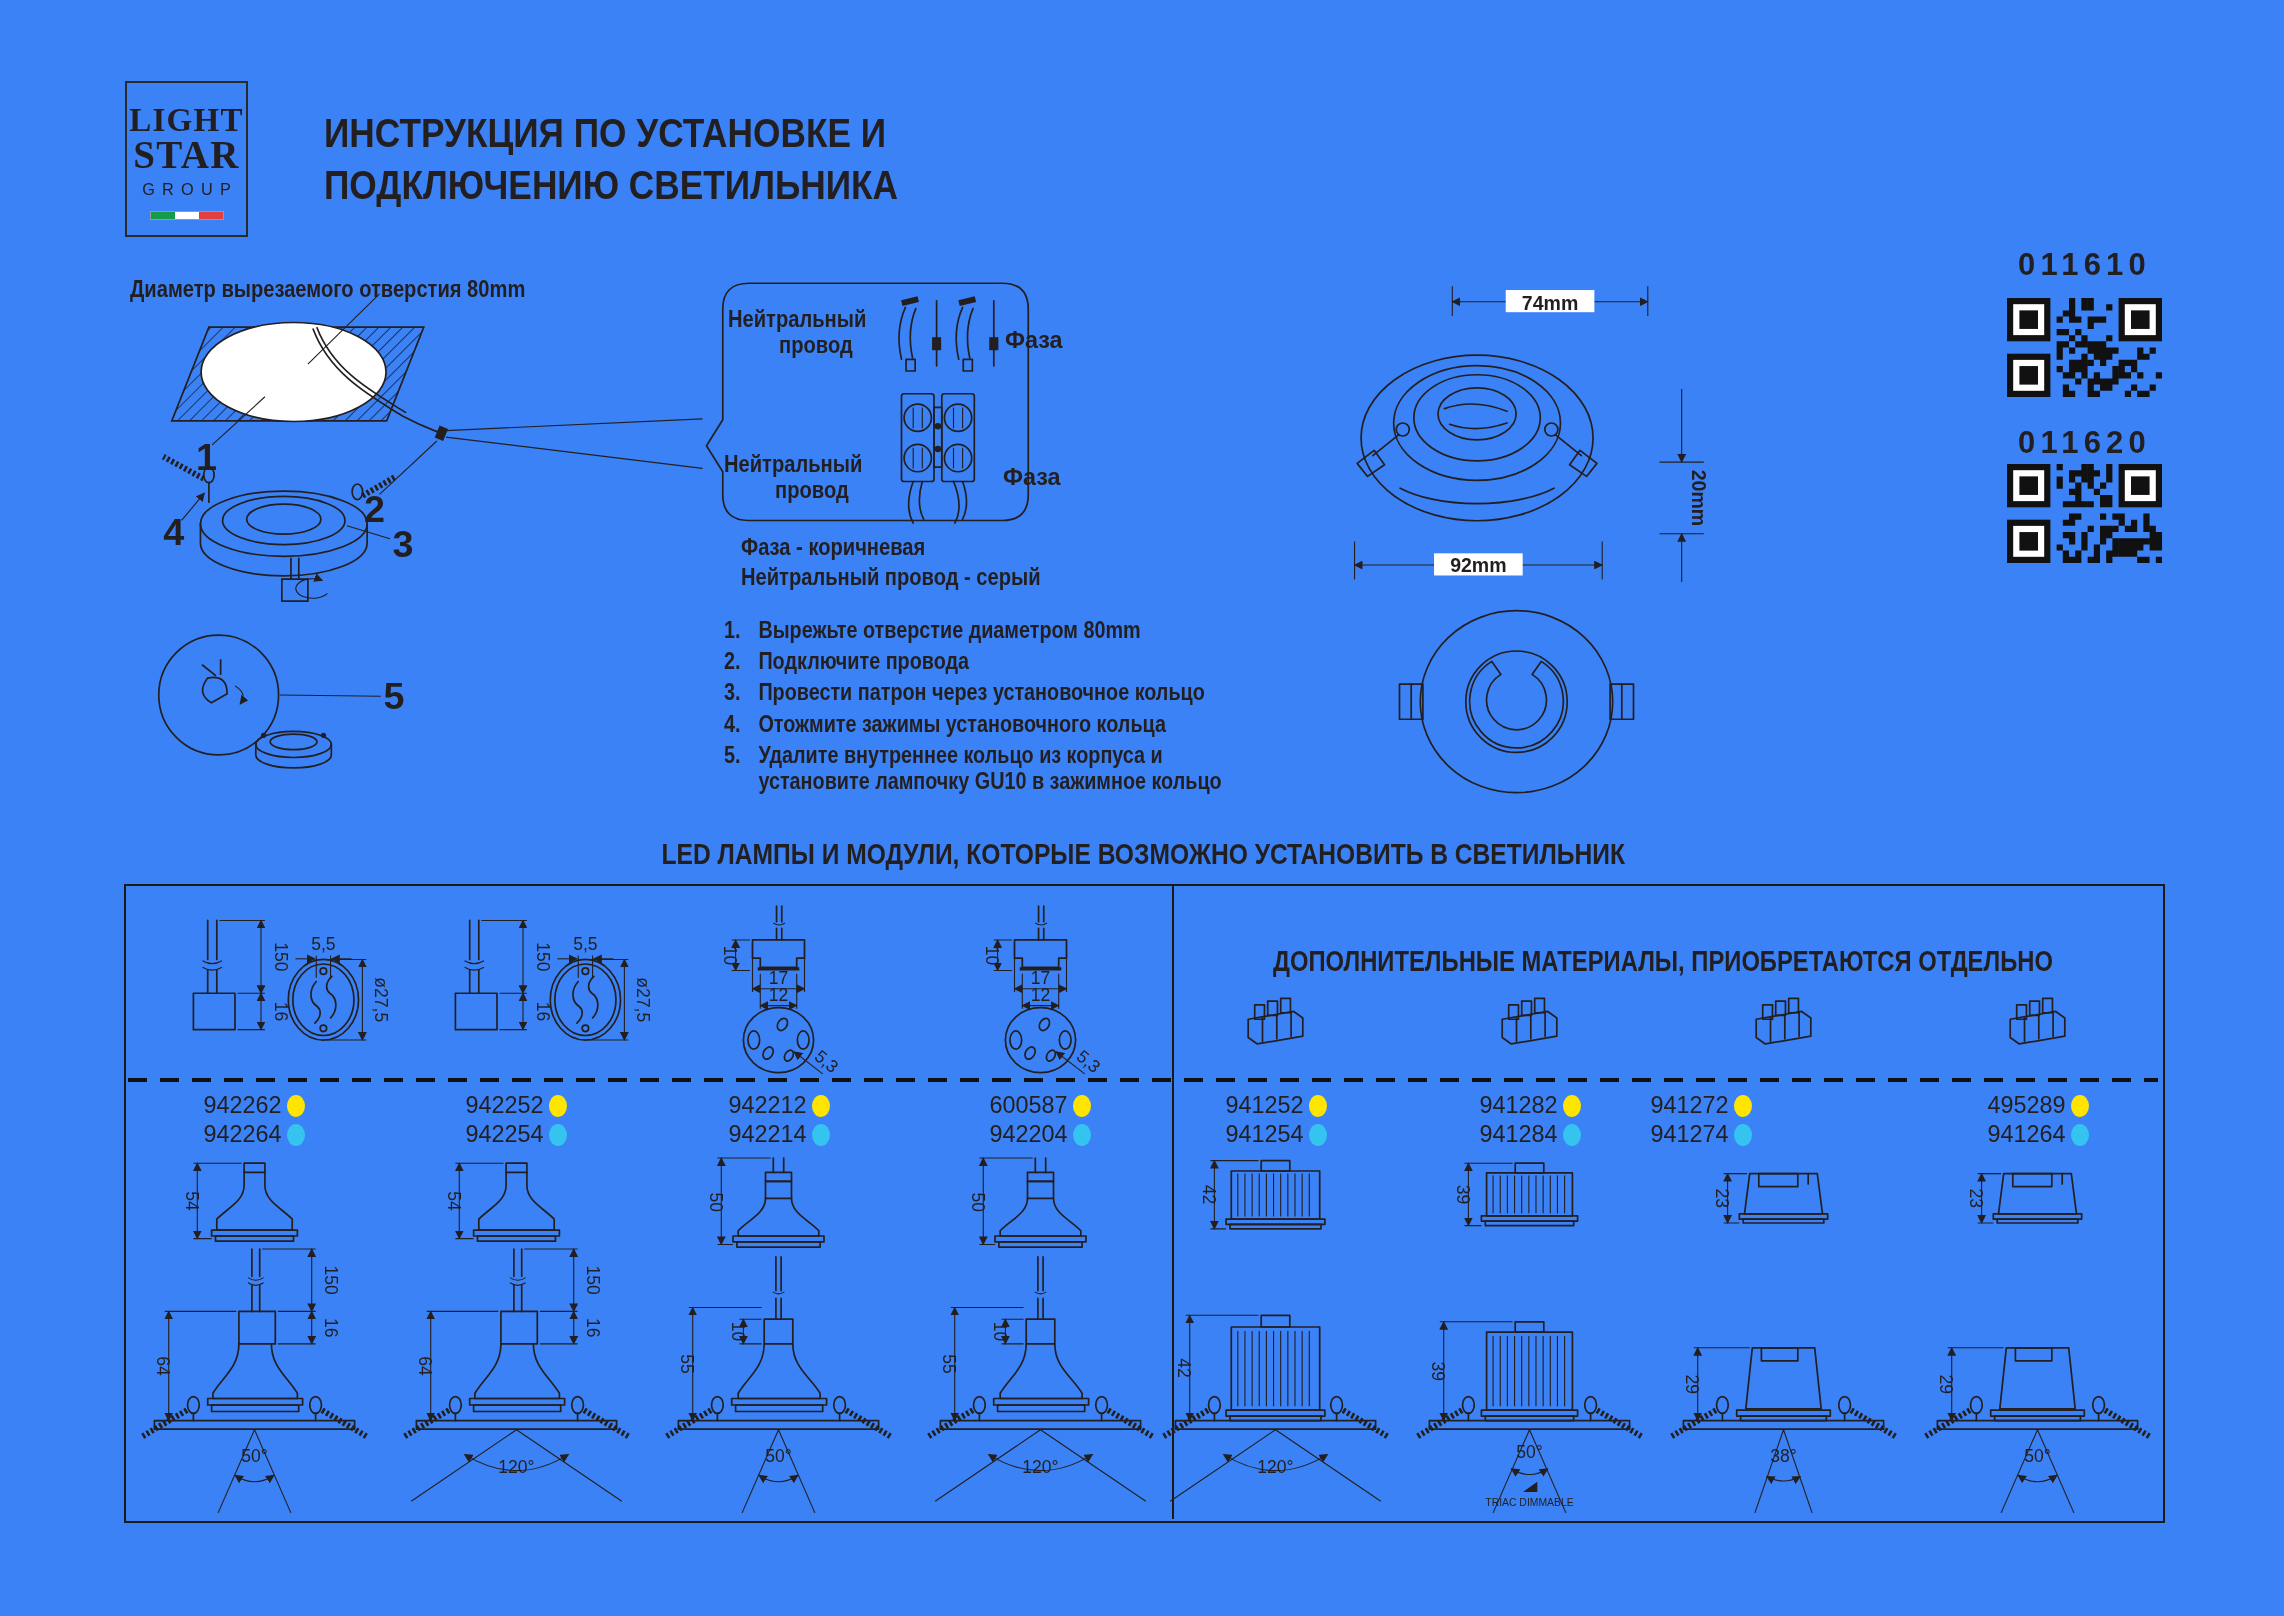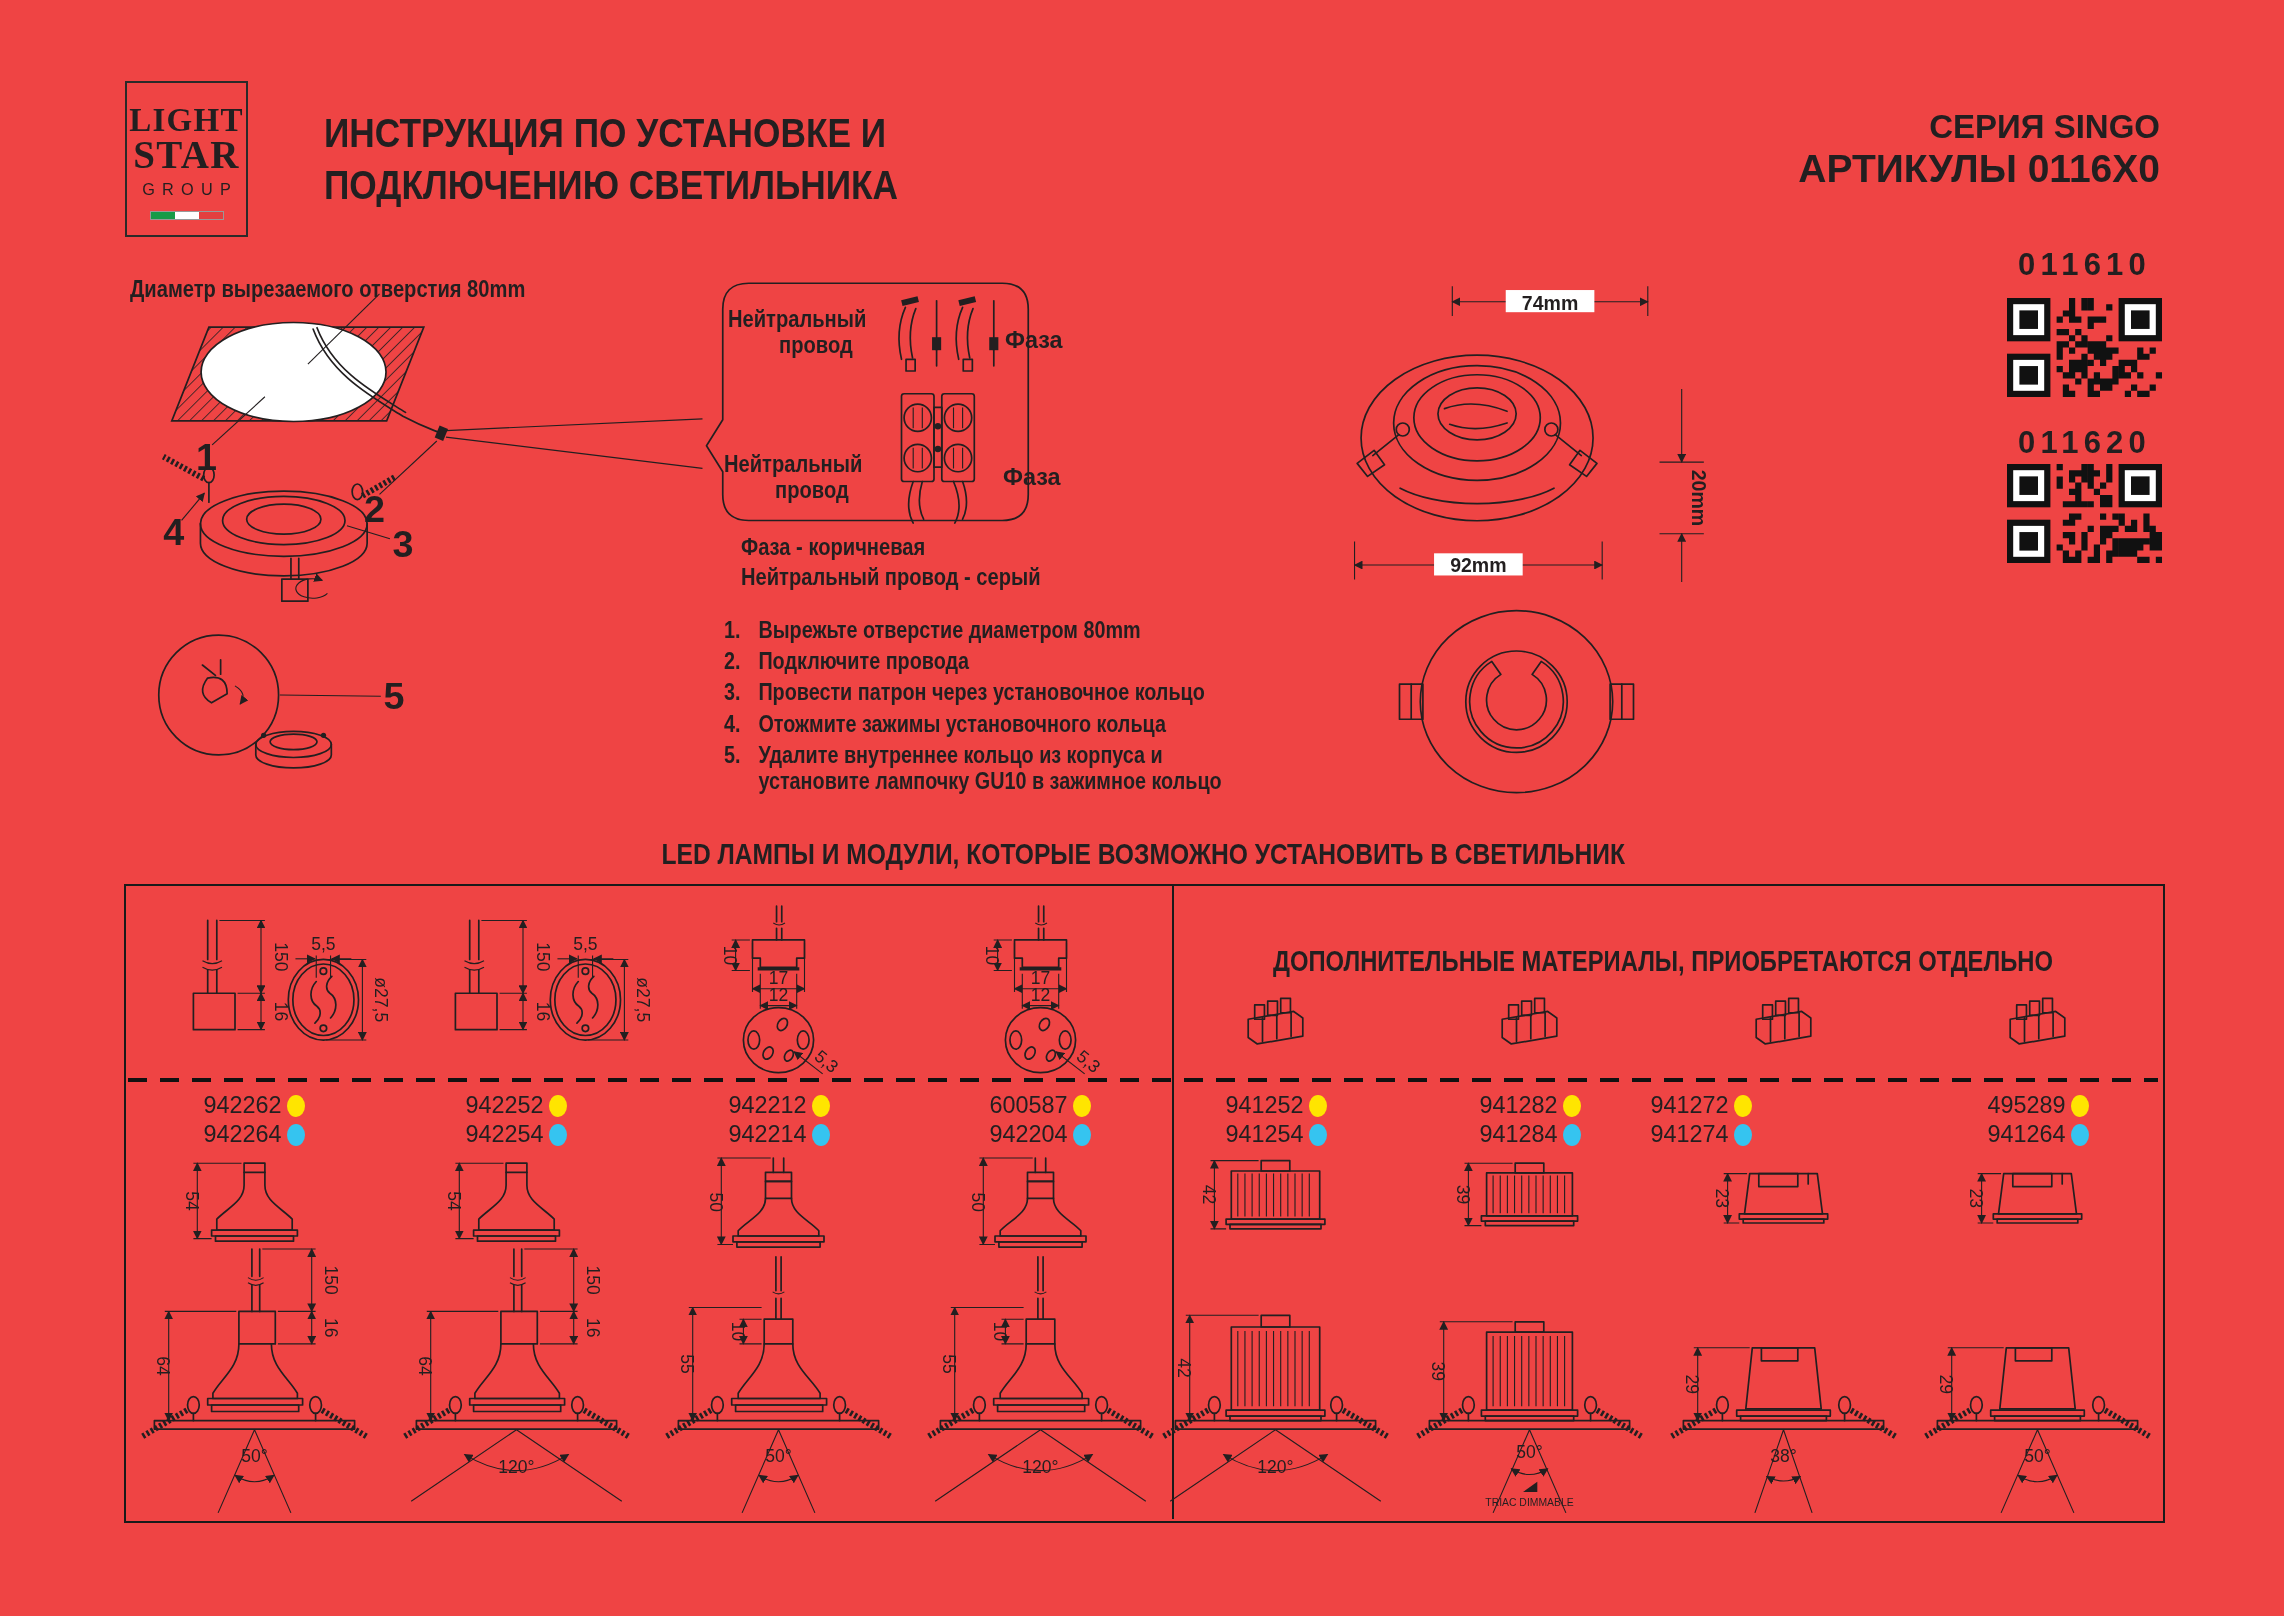--- a/index.html
+++ b/index.html
@@ -1,16 +1,16 @@
 <!DOCTYPE html>
 <html style="--warm: #ffe500; --cool: #35c4f0;font-size:10.4px"><head>
 <meta charset="utf-8">
 <style>
   html,body{margin:0;padding:0;background:#888;}
-  #canvas{position:relative;width:2284px;height:1616px;background:#ef4444;overflow:hidden;
+  #canvas{position:relative;width:2284px;height:1616px;background:#3b82f6;overflow:hidden;
           font-family:"Liberation Sans",sans-serif;color:#231f20;}
   .abs{position:absolute;}
   
   .cond{transform:scaleX(.86);transform-origin:0 50%;}
   .condc{transform:scaleX(.82);transform-origin:50% 50%;}
   
   .logo-box{left:125px;top:81px;width:119px;height:152px;border:2px solid #2b2a29;text-align:center;}
   .logo-light{font-family:"Liberation Serif",serif;font-weight:bold;font-size:33px;letter-spacing:1.3px;line-height:34px;margin-top:19.5px;}
   .logo-star{font-family:"Liberation Serif",serif;font-weight:bold;font-size:39px;letter-spacing:1.3px;line-height:36px;}
   .logo-group{font-size:16.3px;letter-spacing:7.2px;text-indent:7.2px;line-height:19.5px;margin-top:7px;}
@@ -81,24 +81,20 @@
         <div style="background:#ffffff"></div>
         <div style="background:#e43f3f"></div>
     </div>
   </div>
 
   <div class="abs page-title cond">
     <div>ИНСТРУКЦИЯ ПО УСТАНОВКЕ И</div>
     <div>ПОДКЛЮЧЕНИЮ СВЕТИЛЬНИКА</div>
   </div>
 
-  <div class="abs series">
-    <div class="l1">СЕРИЯ SINGO</div>
-    <div class="l2">АРТИКУЛЫ 0116X0</div>
-  </div>
 
   <div class="abs note36 cond" style="left:130px;top:276px">Диаметр вырезаемого отверстия 80mm</div>
 
   <svg class="abs" style="left:98px;top:260px" width="606" height="560" viewBox="0 0 930 860">
 
     <polygon points="170,103 500,103 443,247 113,247" fill="url(#hatch)" stroke="#231f20" stroke-width="2.6"></polygon>
     <ellipse cx="300" cy="172" rx="142" ry="76" fill="#ffffff" stroke="#231f20" stroke-width="2.6"></ellipse>
     <line class="dim" x1="432" y1="52" x2="322" y2="160"></line>
 
     <path class="ln" d="M330,106 C356,176 420,210 468,240 C502,258 518,262 526,266"></path>

